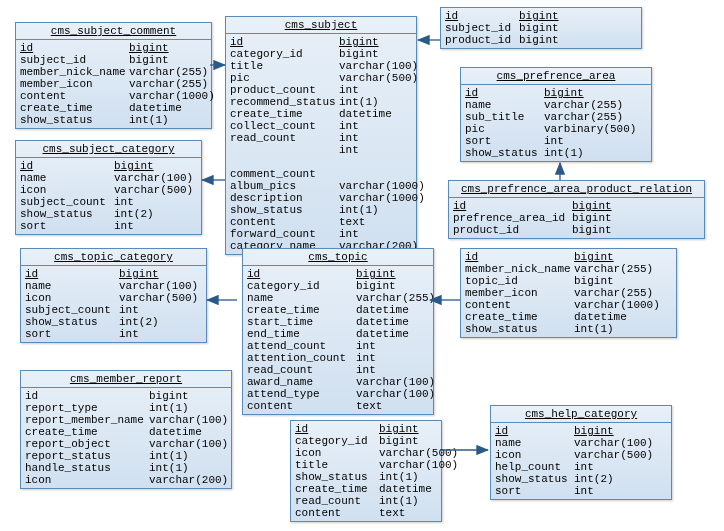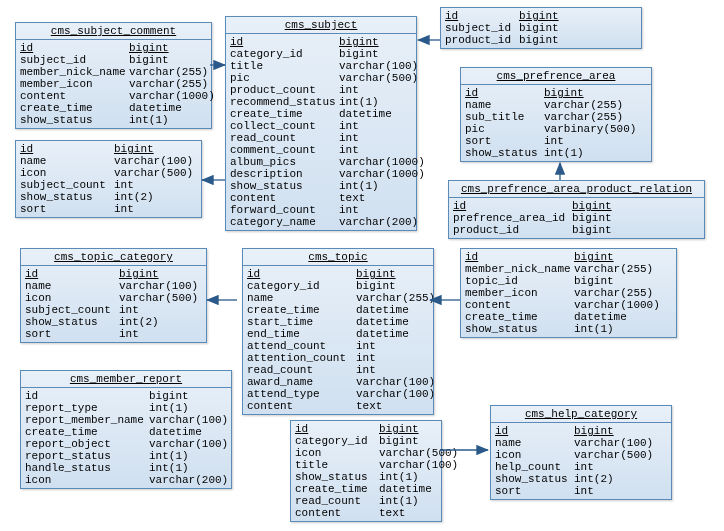--- a/index.html
+++ b/index.html
@@ -86,21 +86,21 @@
       </div>
       <div class="row">
         <span class="c1" style="width: 105px;">collect_count</span>
         <span class="c2" style="width: 75px;">int</span>
       </div>
       <div class="row">
         <span class="c1" style="width: 105px;">read_count</span>
         <span class="c2" style="width: 75px;">int</span>
       </div>
       <div class="row">
-        <span class="c1" style="width: 105px;">comment_count</span>
+        <span class="c1" style="width: 105px; margin-top: 24px;">comment_count</span>
         <span class="c2" style="width: 75px;">int</span>
       </div>
       <div class="row">
         <span class="c1" style="width: 105px;">album_pics</span>
         <span class="c2" style="width: 75px;">varchar(1000)</span>
       </div>
       <div class="row">
         <span class="c1" style="width: 105px;">description</span>
         <span class="c2" style="width: 75px;">varchar(1000)</span>
       </div>
@@ -164,20 +164,21 @@
         <span class="c1" style="width: 75px;">sort</span>
         <span class="c2" style="width: 90px;">int</span>
       </div>
       <div class="row">
         <span class="c1" style="width: 75px;">show_status</span>
         <span class="c2" style="width: 90px;">int(1)</span>
       </div>
     </div>
   </div>
 <div class="tbl" style="left:15px;top:140px;width:185px">
+    <div class="tbl-title">cms_subject_category</div>
     <div class="tbl-body">
       <div class="row">
         <span class="c1 u" style="width: 90px;">id</span>
         <span class="c2 u" style="width: 80px;">bigint</span>
         <span class="c3 u"><pk></pk></span>
       </div>
       <div class="row">
         <span class="c1" style="width: 90px;">name</span>
         <span class="c2" style="width: 80px;">varchar(100)</span>
       </div>

